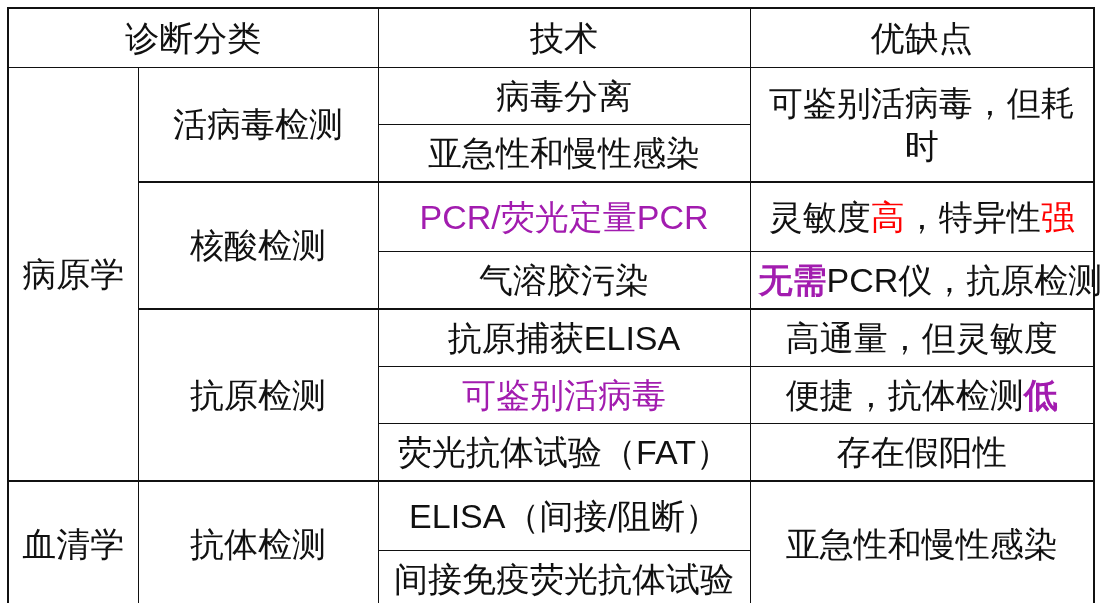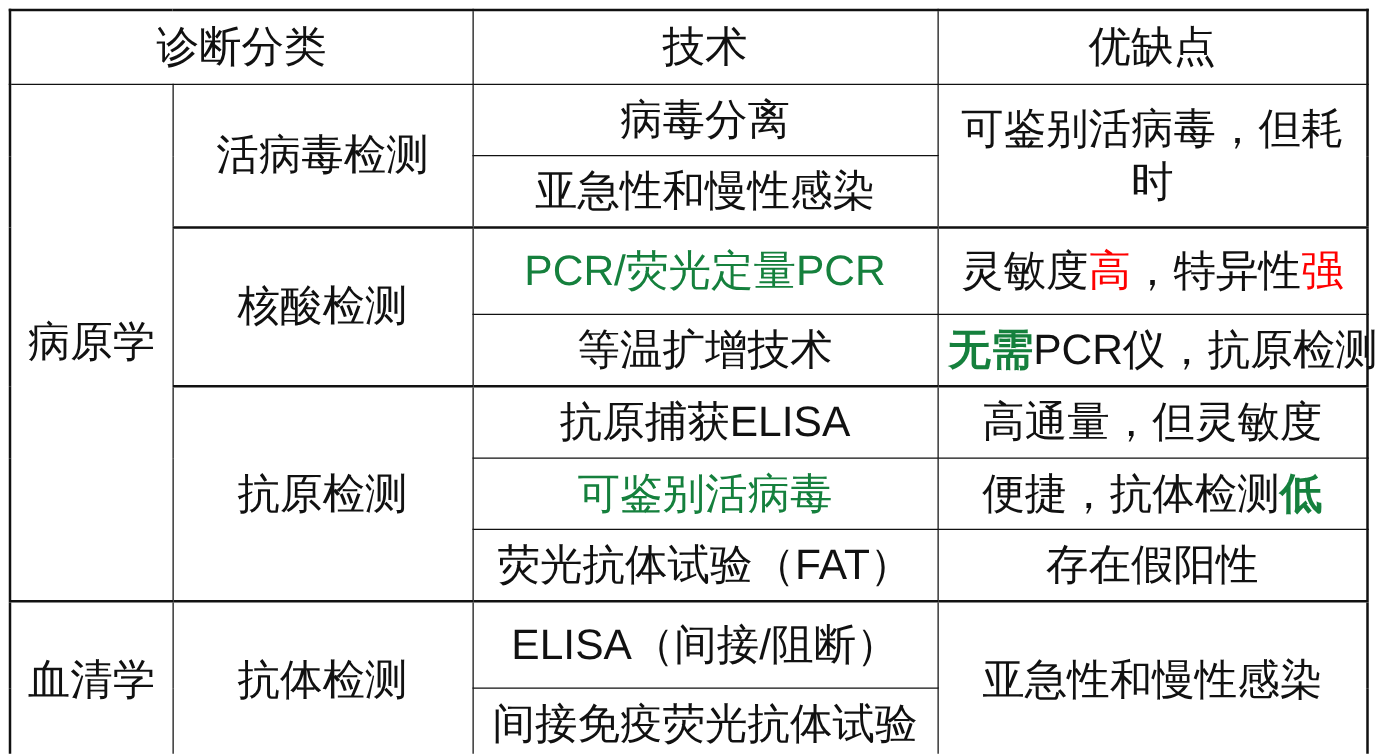--- a/index.html
+++ b/index.html
@@ -62,21 +62,21 @@
   .pro-cell {
     font-size: 25px;
   }
   .bold {
     font-weight: bold;
   }
   .red {
     color: #ff0000;
   }
   .redbold {
-    color: #15803d;
+    color: #a21caf;
     font-weight: bold;
   }
   .thickline {
     border-top: 2px solid #111111 !important;
   }
   .rowh-tall td { height: 68px; }
   .rowh td { height: 56px; }
   .nowrap { white-space: nowrap; }
 </style>
 </head>
@@ -106,21 +106,21 @@
       <tr class="rowh">
         <td class="tech-cell">亚急性和慢性感染</td>
       </tr>
 
       <tr class="rowh-tall">
         <td rowspan="2" class="thickline">核酸检测</td>
         <td class="tech-cell redbold thickline">PCR/荧光定量PCR</td>
         <td class="pro-cell bold thickline nowrap"><span>灵敏度</span><span class="red">高</span><span>，特异性</span><span class="red">强</span></td>
       </tr>
       <tr class="rowh">
-        <td class="tech-cell">等温扩增技术</td>
+        <td class="tech-cell">气溶胶污染</td>
         <td class="pro-cell nowrap"><span class="redbold">无需</span><span>PCR仪，抗原检测</span></td>
       </tr>
 
       <tr class="rowh">
         <td rowspan="3" class="thickline">抗原检测</td>
         <td class="tech-cell thickline">抗原捕获ELISA</td>
         <td class="pro-cell thickline">高通量，但灵敏度</td>
       </tr>
       <tr class="rowh">
         <td class="tech-cell redbold">可鉴别活病毒</td>

